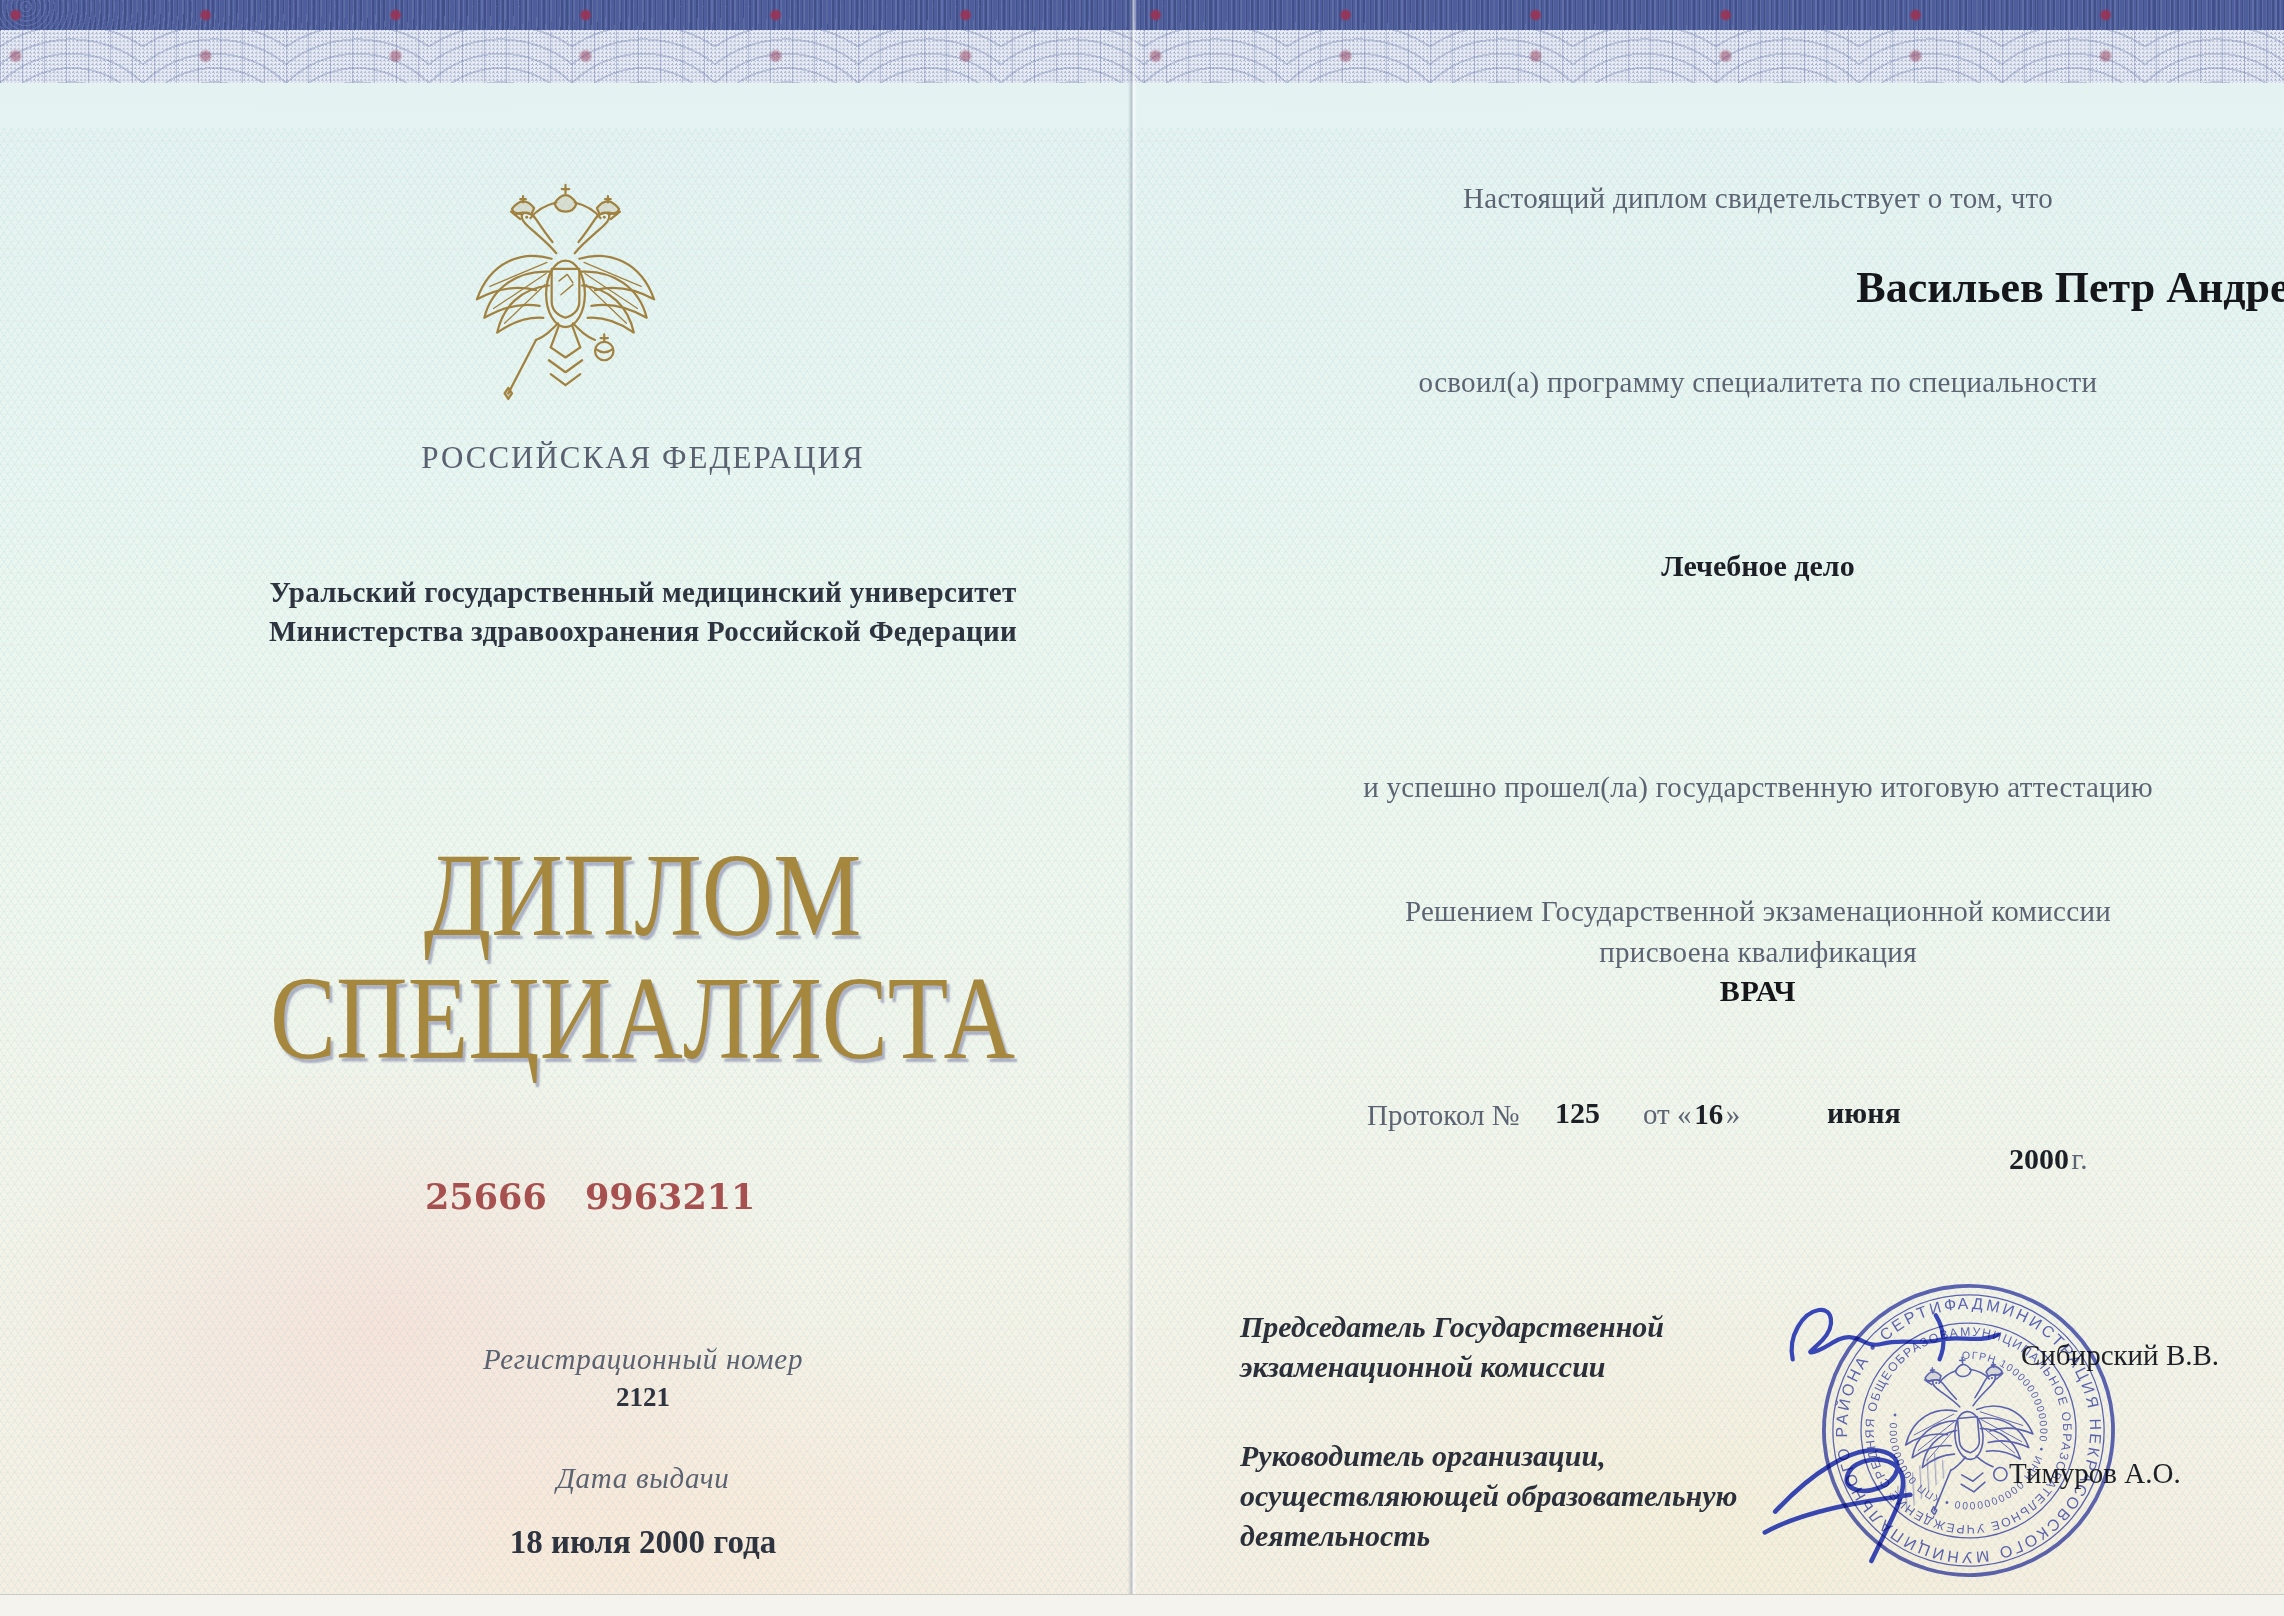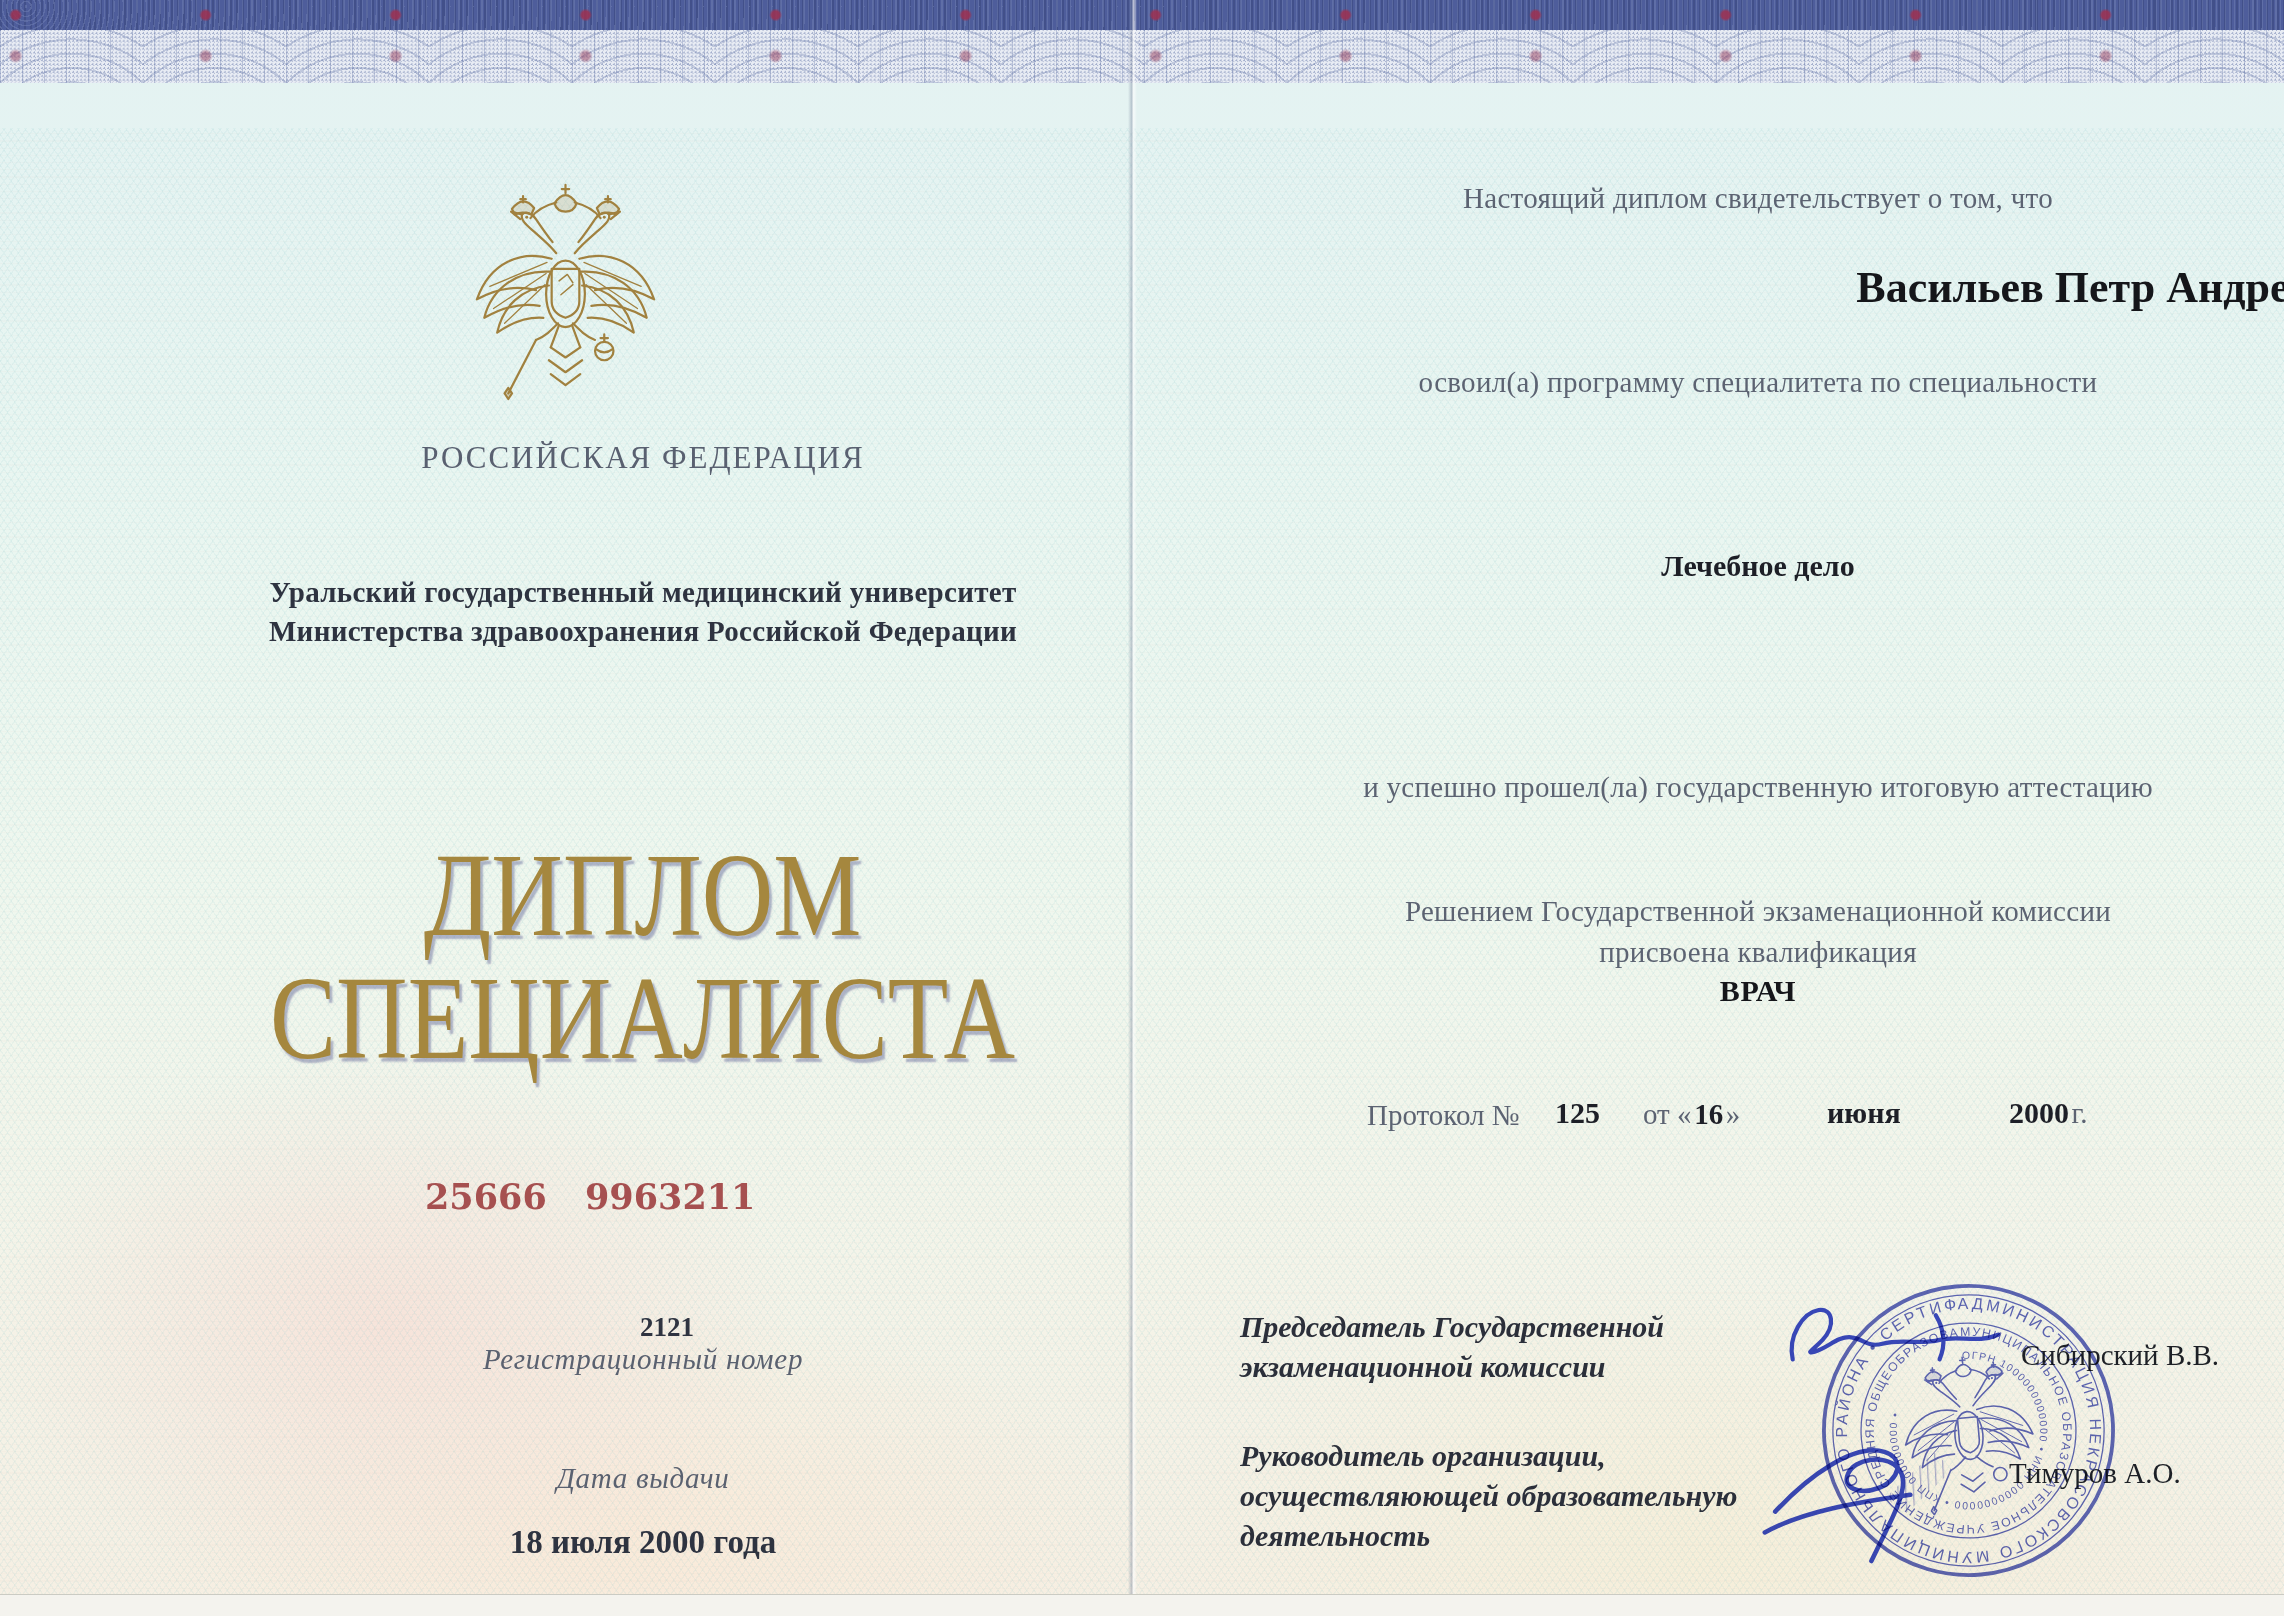--- a/index.html
+++ b/index.html
@@ -143,21 +143,21 @@
   <div class="t center-l gold-title" style="top:837px;">
     <div><span class="sq">ДИПЛОМ</span></div>
     <div style="margin-top:5.2px;"><span class="sq">СПЕЦИАЛИСТА</span></div>
   </div>
 
   <div class="t serial" style="left:425px;top:1176px;">25666</div>
   <div class="t serial" style="left:585px;top:1176px;">9963211</div>
 
 
   <div class="t center-l script-label" style="top:1343px;">Регистрационный номер</div>
-  <div class="t center-l bold-val" style="top:1312px;margin-left:24px;">2121</div>
+  <div class="t center-l bold-val" style="top:1382px;">2121</div>
 
   <div class="t center-l script-label" style="top:1462px;">Дата выдачи</div>
   <div class="t center-l date-val" style="top:1524px;">18 июля 2000 года</div>
 
   <div class="t center-r engraved intro" style="top:182px;">Настоящий диплом свидетельствует о том, что</div>
 
   <div class="t center-r holder" style="top:262px;">Васильев Петр Андреевич</div>
 
   <div class="t center-r engraved intro" style="top:366px;">освоил(а) программу специалитета по специальности</div>
 
@@ -170,21 +170,21 @@
   <div class="t center-r qual" style="top:974px;">ВРАЧ</div>
 
   <div class="t proto-label" style="left:1367px;top:1099px;">Протокол №</div>
   <div class="t proto-val" style="left:1555px;top:1096px;">125</div>
   <div class="t" style="left:1643px;top:1098px;">
     <span class="proto-label">от «</span>
     <span class="proto-val" style="font-size:29px;">16</span>
     <span class="proto-label">»</span>
   </div>
   <div class="t proto-val" style="left:1827px;top:1096px;">июня</div>
-  <div class="t" style="left:2009px;top:1096px;">
+  <div class="t" style="left:2009px;top:1142px;">
     <span class="proto-val">2000</span>
     <span class="proto-label">г.</span>
   </div>
 
   <div class="t sig-title" style="left:1240px;top:1307px;">
     <div>Председатель Государственной</div>
     <div>экзаменационной комиссии</div>
   </div>
 
   <div class="t sig-title" style="left:1240px;top:1436px;">

